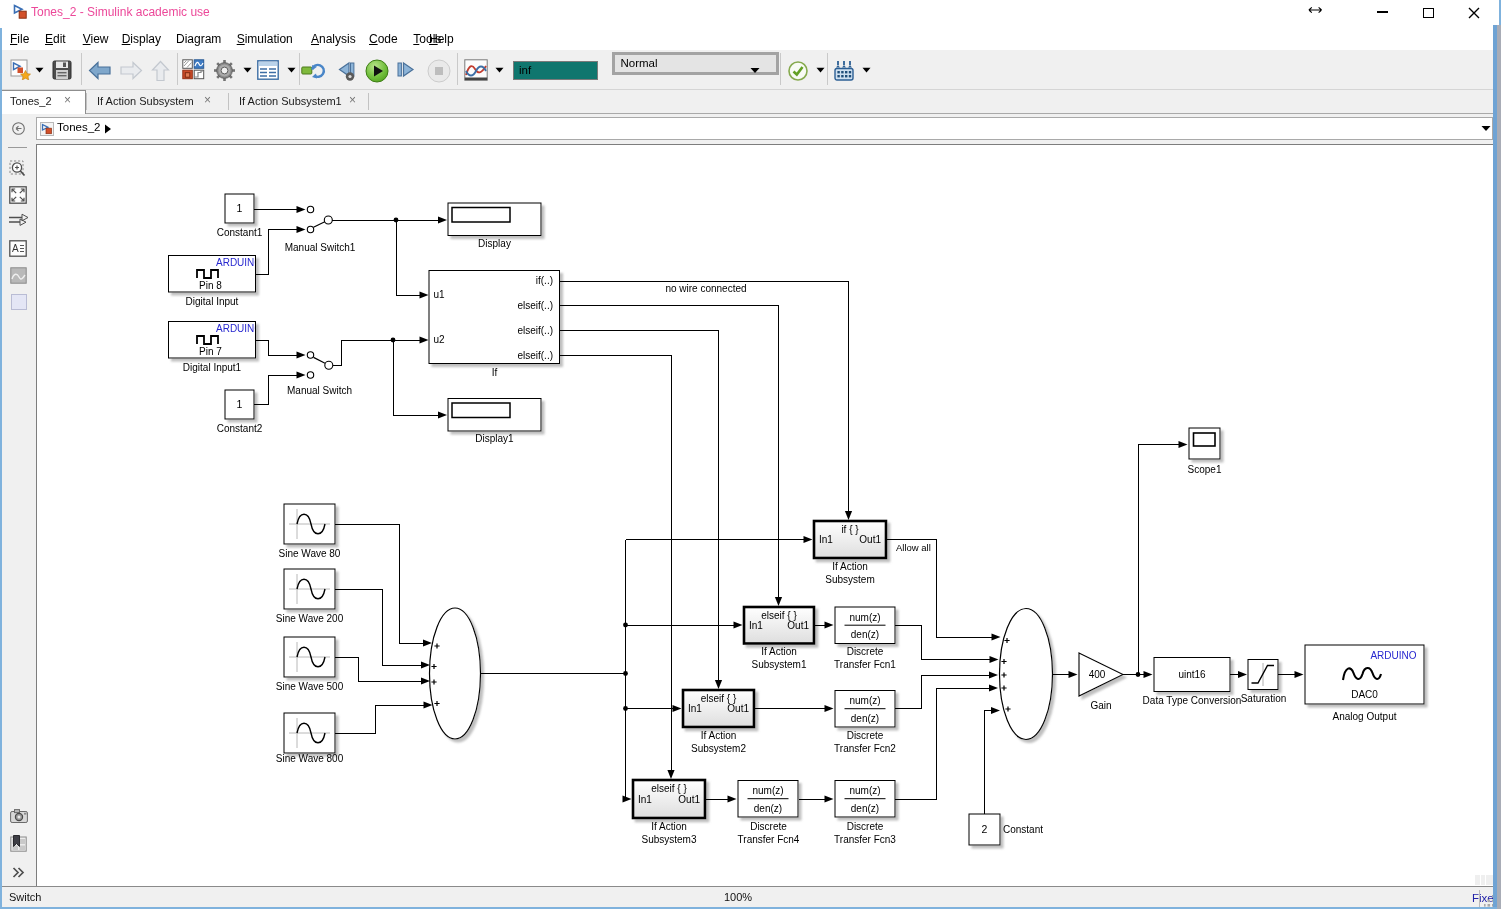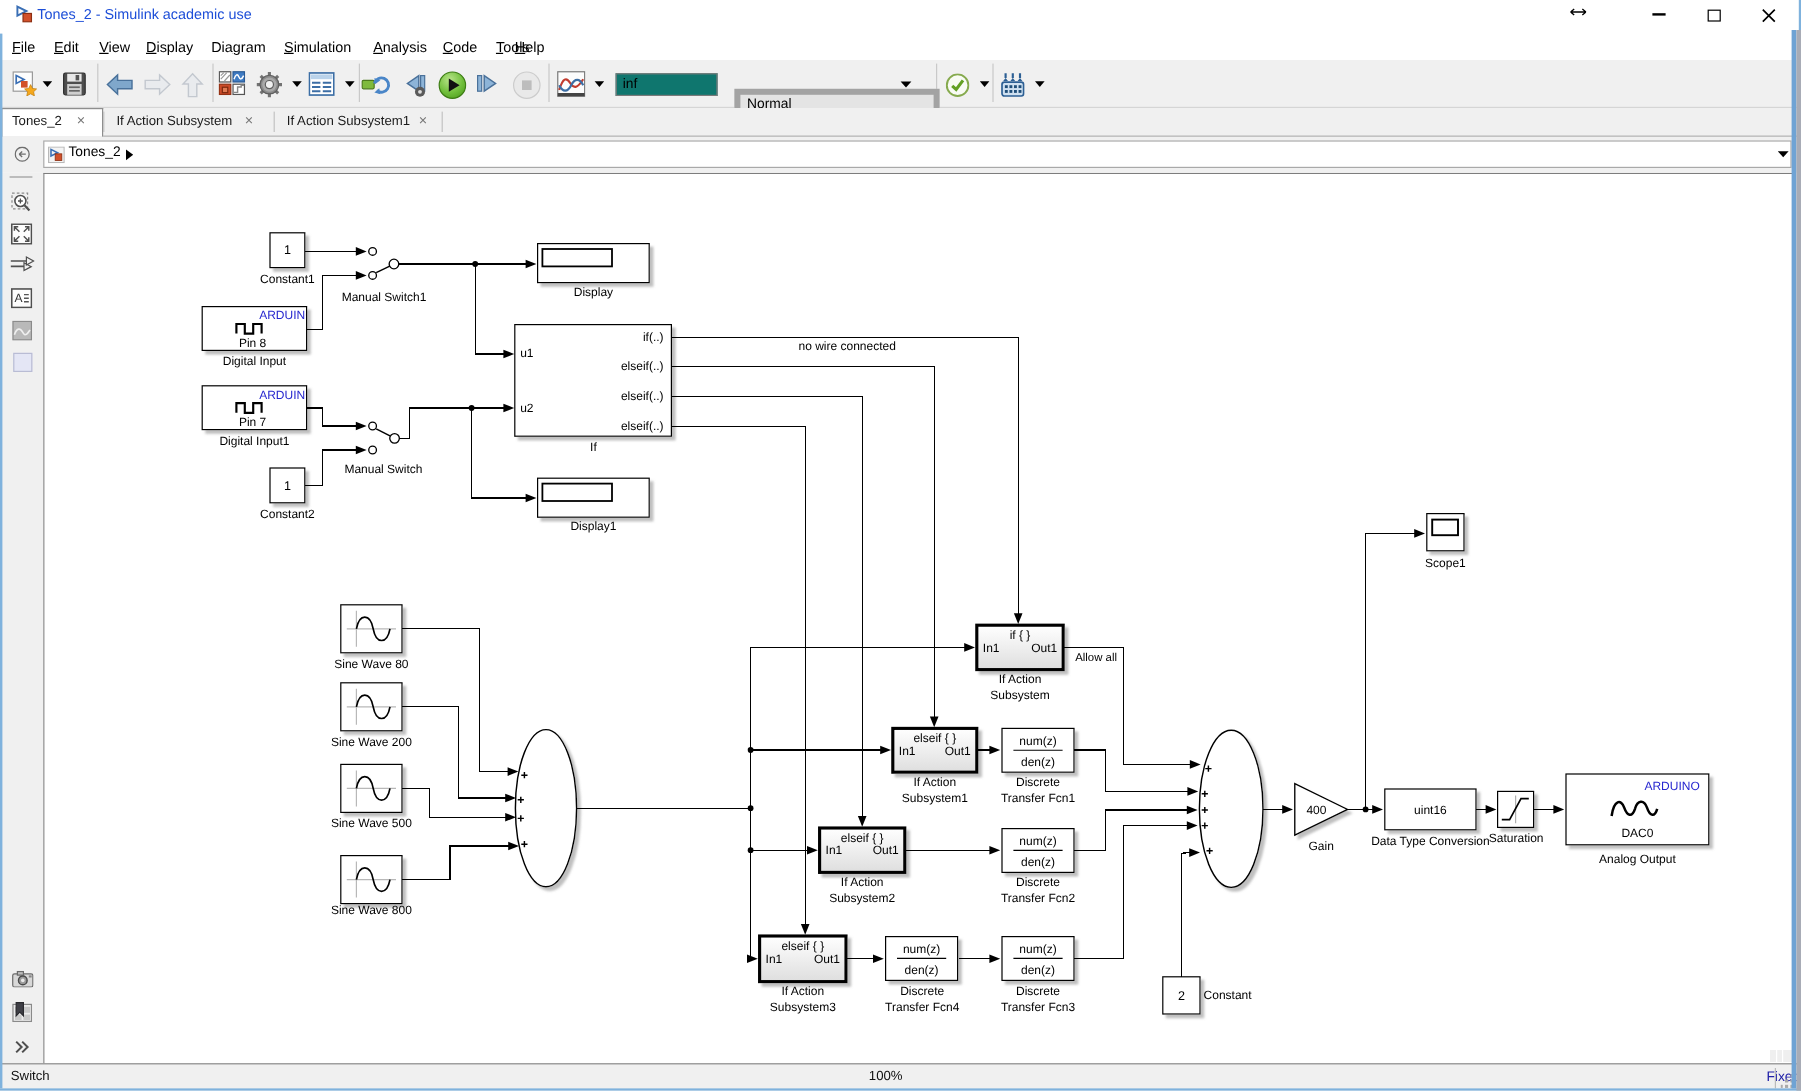--- a/index.html
+++ b/index.html
@@ -264,21 +264,21 @@
     <polyline points="1230,674.5 1239,674.5" fill="none" stroke="#000" stroke-width="1" shape-rendering="crispEdges"></polyline>
     <path d="M1247,674.5 L1238,670.9 L1238,678.1 Z" fill="#000"></path>
     <polyline points="1278,674.5 1295.5,674.5" fill="none" stroke="#000" stroke-width="1" shape-rendering="crispEdges"></polyline>
     <path d="M1303.5,674.5 L1294.5,670.9 L1294.5,678.1 Z" fill="#000"></path>
   </svg>
 <div class="bar" id="titlebar"></div>
 <svg class="abs" style="left:13px;top:4px" width="15" height="15" viewBox="0 0 15 15">
 <path d="M1.5,1.5 L9,5.2 L1.5,9 Z" fill="none" stroke="#3a6fb5" stroke-width="1.6"></path>
 <rect x="6.2" y="7.2" width="7" height="7" fill="#d2502a" stroke="#8c2f12" stroke-width="1"></rect>
 </svg>
-<div class="abs" style="left:31px;top:5px;font-size:12px;color:#1d4ed8">Tones_2 - Simulink academic use</div>
+<div class="abs" style="left:31px;top:5px;font-size:12px;color:#ec4899">Tones_2 - Simulink academic use</div>
 <svg class="abs" style="left:1308px;top:4px" width="17" height="12" viewBox="0 0 20 12">
 <path d="M1,6 h15 M1,6 l3.5,-3 M1,6 l3.5,3 M16,6 l-3.5,-3 M16,6 l-3.5,3" stroke="#000" stroke-width="1.3" fill="none"></path>
 </svg>
 <div class="abs" style="left:1377px;top:11px;width:11px;height:2px;background:#000"></div>
 <div class="abs" style="left:1422.5px;top:7.5px;width:9px;height:8.5px;border:1.5px solid #000"></div>
 <svg class="abs" style="left:1468px;top:6.5px" width="12" height="12" viewBox="0 0 12 12">
 <path d="M1,1 L11,11 M11,1 L1,11" stroke="#000" stroke-width="1.4"></path>
 </svg>
 <div class="bar" id="menubar"></div>
 <div class="mi" style="left:10px"><span class="u">F</span>ile</div>
@@ -391,21 +391,21 @@
 <svg class="abs" style="left:464px;top:59px" width="24" height="22" viewBox="0 0 24 22">
 <rect x="0.8" y="0.8" width="22.4" height="20.4" fill="#fcfcfc" stroke="#7a7a7a"></rect>
 <path d="M2,16 C5,6 8,5 11,10 C14,15 17,15 22,7" stroke="#c23b2e" stroke-width="1.8" fill="none"></path>
 <path d="M2,12 C5,18 9,18 12,12 C15,6 19,6 22,12" stroke="#3c6ea5" stroke-width="1.8" fill="none"></path>
 <rect x="0.8" y="18.5" width="22.4" height="2.7" fill="#444"></rect>
 </svg>
 <svg class="abs" style="left:495px;top:66.5px" width="9" height="6" viewBox="0 0 9 6">
     <path d="M0.5,0.8 L8.5,0.8 L4.5,5.5 Z" fill="#000"></path>
   </svg>
 <div class="abs" style="left:513px;top:60.5px;width:78px;height:17px;background:#0f766e;border:1px solid #7a7a7a;font-size:11.5px;padding-left:5px;line-height:17px">inf</div>
-<div class="abs" style="left:611.5px;top:74px;width:155px;height:17px;background:#e4e4e4;border:5px solid #a3a3a3;font-size:11.5px;padding-left:6px;line-height:17px">Normal</div>
+<div class="abs" style="left:611.5px;top:52px;width:155px;height:17px;background:#e4e4e4;border:3px solid #a3a3a3;font-size:11.5px;padding-left:6px;line-height:17px">Normal</div>
 <svg class="abs" style="left:750px;top:66.5px" width="10" height="7" viewBox="0 0 10 7">
     <path d="M0.5,1 L9.5,1 L5,6 Z" fill="#000"></path>
   </svg>
 <svg class="abs" style="left:787.5px;top:60.5px" width="20" height="20" viewBox="0 0 20 20">
 <circle cx="10" cy="10" r="9" fill="#f8fbf4" stroke="#86aa4e" stroke-width="1.6"></circle>
 <path d="M5.5,10.5 L8.8,13.5 L14.5,6" stroke="#63a024" stroke-width="2.6" fill="none"></path>
 </svg>
 <svg class="abs" style="left:816px;top:66.5px" width="9" height="6" viewBox="0 0 9 6">
     <path d="M0.5,0.8 L8.5,0.8 L4.5,5.5 Z" fill="#000"></path>
   </svg>

